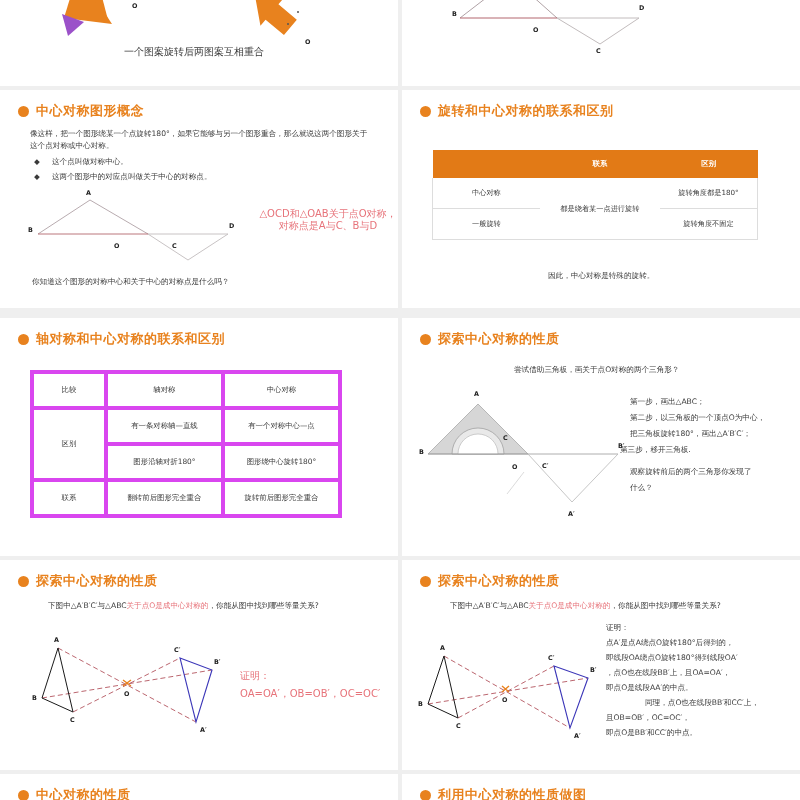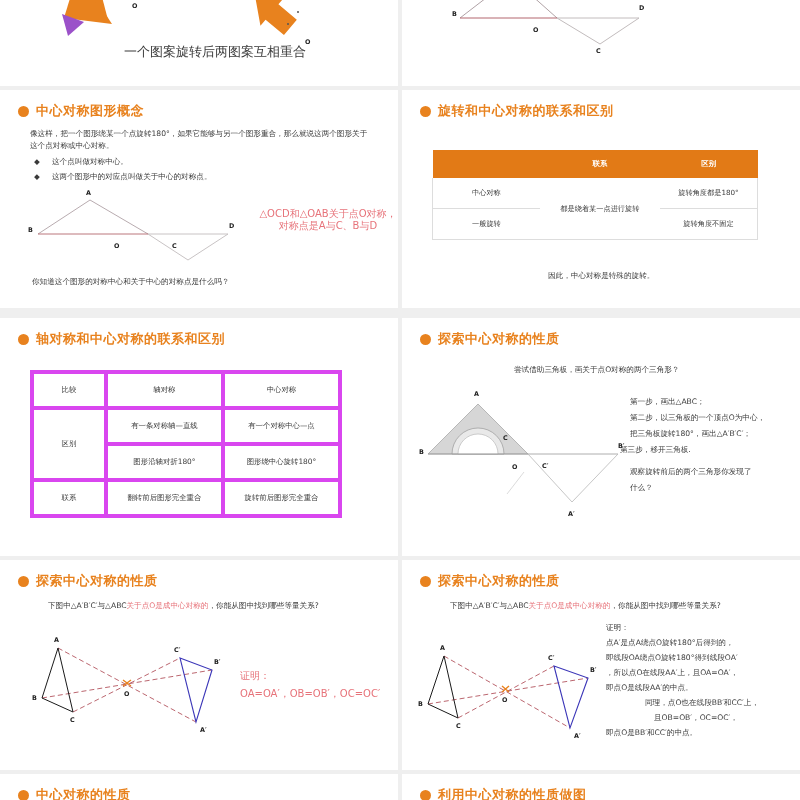--- a/index.html
+++ b/index.html
@@ -82,21 +82,21 @@
       <svg width="400" height="86">
         <polygon points="78,-28 112,24 64,18" fill="#E8821E"></polygon>
         <polygon points="62,14 84,22 68,36" fill="#9b51c9"></polygon>
         <polygon points="72,-30 108,20 94,-34" fill="#E8821E"></polygon>
         <path d="M248,10 L272,-6 L272,2 L296,2 L296,22 L272,22 L272,30 Z" fill="#E8821E" transform="rotate(40 272 12)"></path>
         <text class="lbl" x="132" y="8">O</text>
         <text class="lbl" x="305" y="44">O</text>
         <circle cx="288" cy="24" r="1" fill="#555"></circle>
         <circle cx="298" cy="12" r="1" fill="#555"></circle>
       </svg>
-      <div class="txt" style="left:124px;top:46px;font-size:13px;">一个图案旋转后两图案互相重合</div>
+      <div class="txt" style="left:124px;top:46px;font-size:10px;">一个图案旋转后两图案互相重合</div>
     </div>
   </div>
 
   <div class="slide r0">
     <div class="body">
       <svg width="400" height="86">
         <polyline points="58,18 110,-22 155,18" fill="none" stroke="#b0a2a6" stroke-width="1"></polyline>
         <line x1="58" y1="18" x2="155" y2="18" stroke="#b3676e" stroke-width="1"></line>
         <polyline points="155,18 198,44 237,18" fill="none" stroke="#c2bcbd" stroke-width="1"></polyline>
         <line x1="155" y1="18" x2="237" y2="18" stroke="#c2bcbd" stroke-width="1"></line>
@@ -291,24 +291,24 @@
         <text class="lbl" x="54" y="86">C</text>
         <text class="lbl" x="100" y="60">O</text>
         <text class="lbl" x="146" y="18">C′</text>
         <text class="lbl" x="188" y="30">B′</text>
         <text class="lbl" x="172" y="96">A′</text>
       </svg>
 
       <div class="txt" style="left:204px;top:62px;">证明：</div>
       <div class="txt" style="left:204px;top:77px;">点A′是点A绕点O旋转180°后得到的，</div>
       <div class="txt" style="left:204px;top:92px;">即线段OA绕点O旋转180°得到线段OA′</div>
-      <div class="txt" style="left:204px;top:107px;">，所以点O在线段AA′上，且OA=OA′，</div>
+      <div class="txt" style="left:204px;top:107px;">，点O也在线段BB′上，且OA=OA′，</div>
       <div class="txt" style="left:204px;top:122px;">即点O是线段AA′的中点。</div>
       <div class="txt" style="left:219px;top:137px;padding-left:24px;">同理，点O也在线段BB′和CC′上，</div>
-      <div class="txt" style="left:204px;top:152px;margin-left:48px;">且OB=OB′，OC=OC′，</div>
+      <div class="txt" style="left:204px;top:152px;">且OB=OB′，OC=OC′，</div>
       <div class="txt" style="left:204px;top:167px;">即点O是BB′和CC′的中点。</div>
     </div>
   </div>
 
   <div class="slide r4">
     <div class="title">
       <span class="bullet"></span>
       <span>中心对称的性质</span>
     </div>
   </div>

